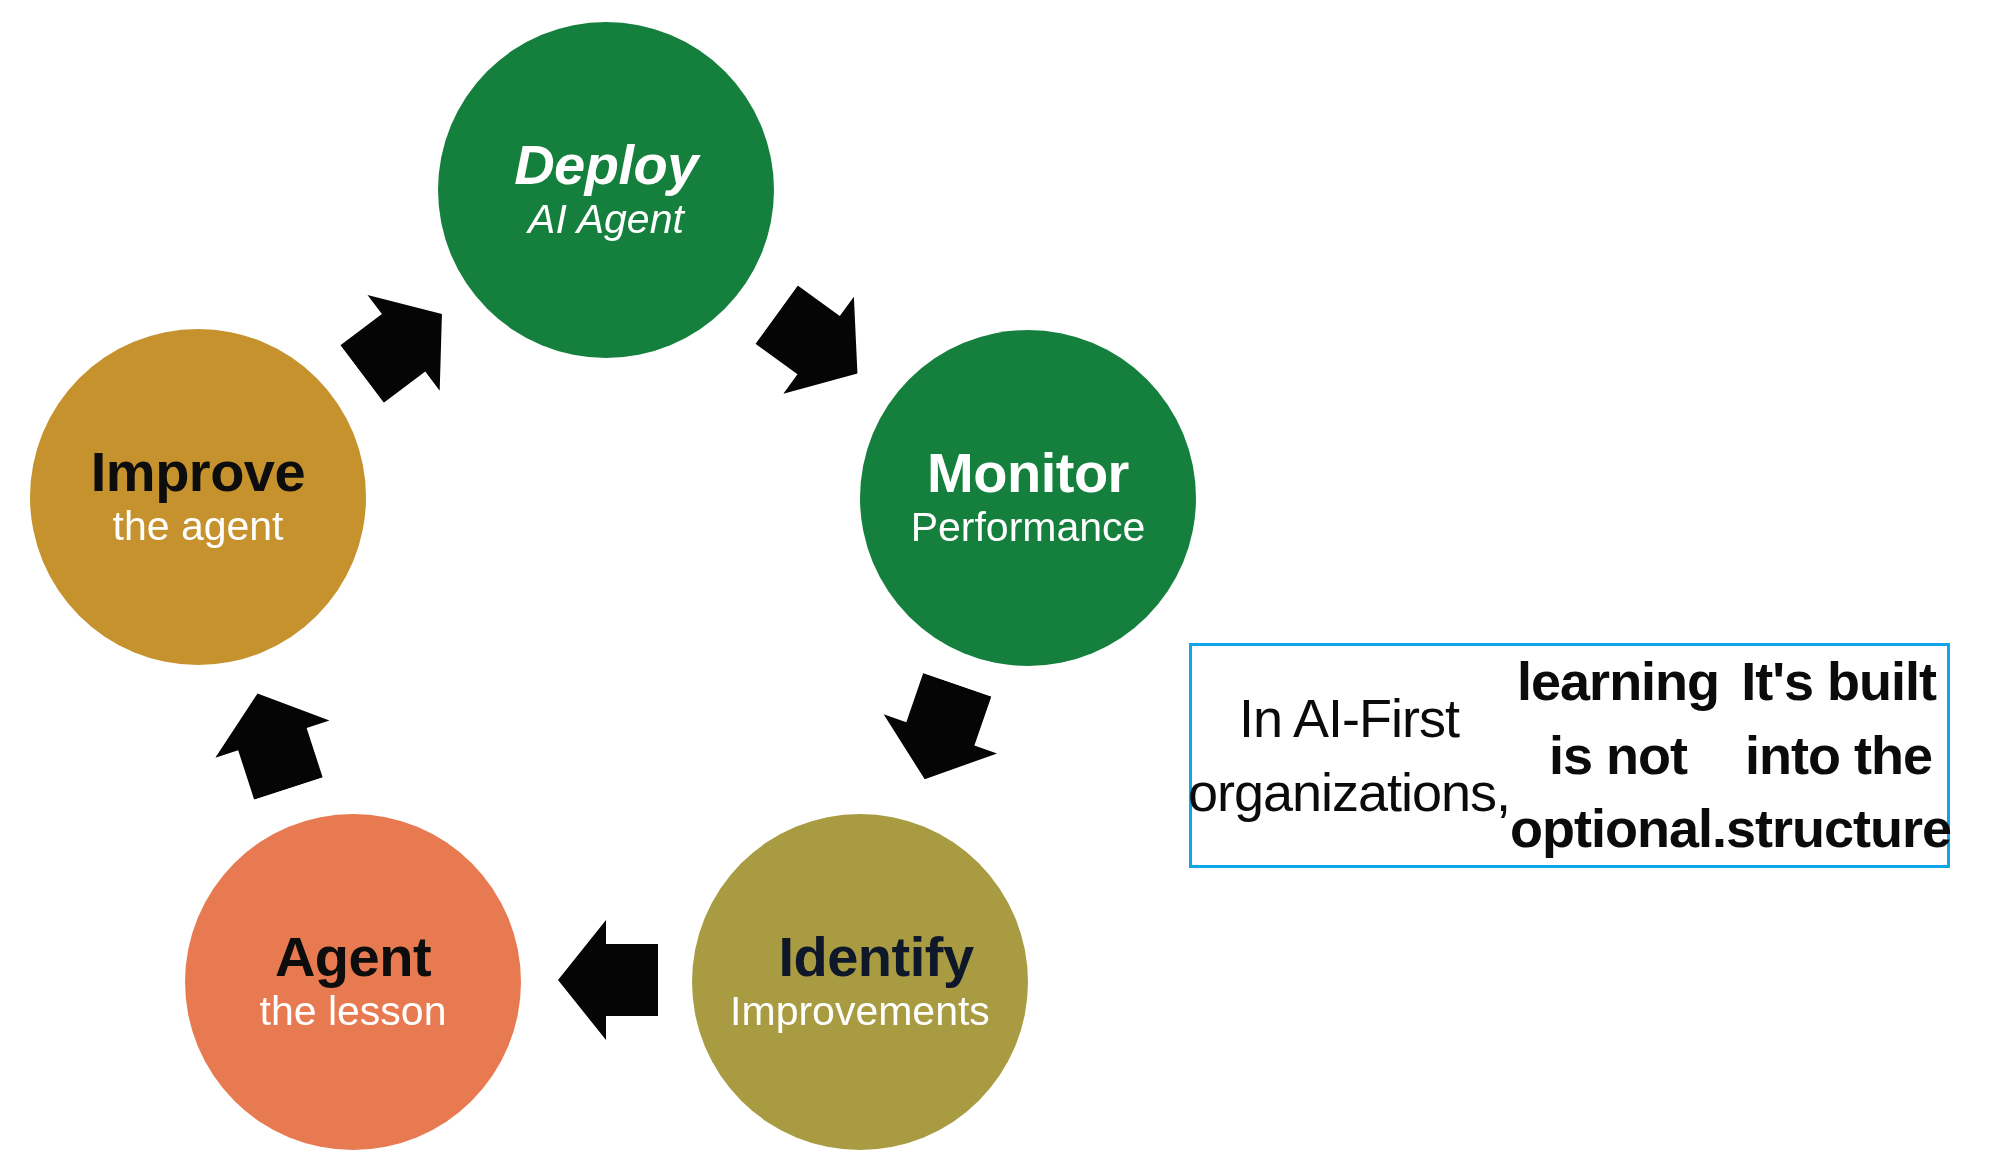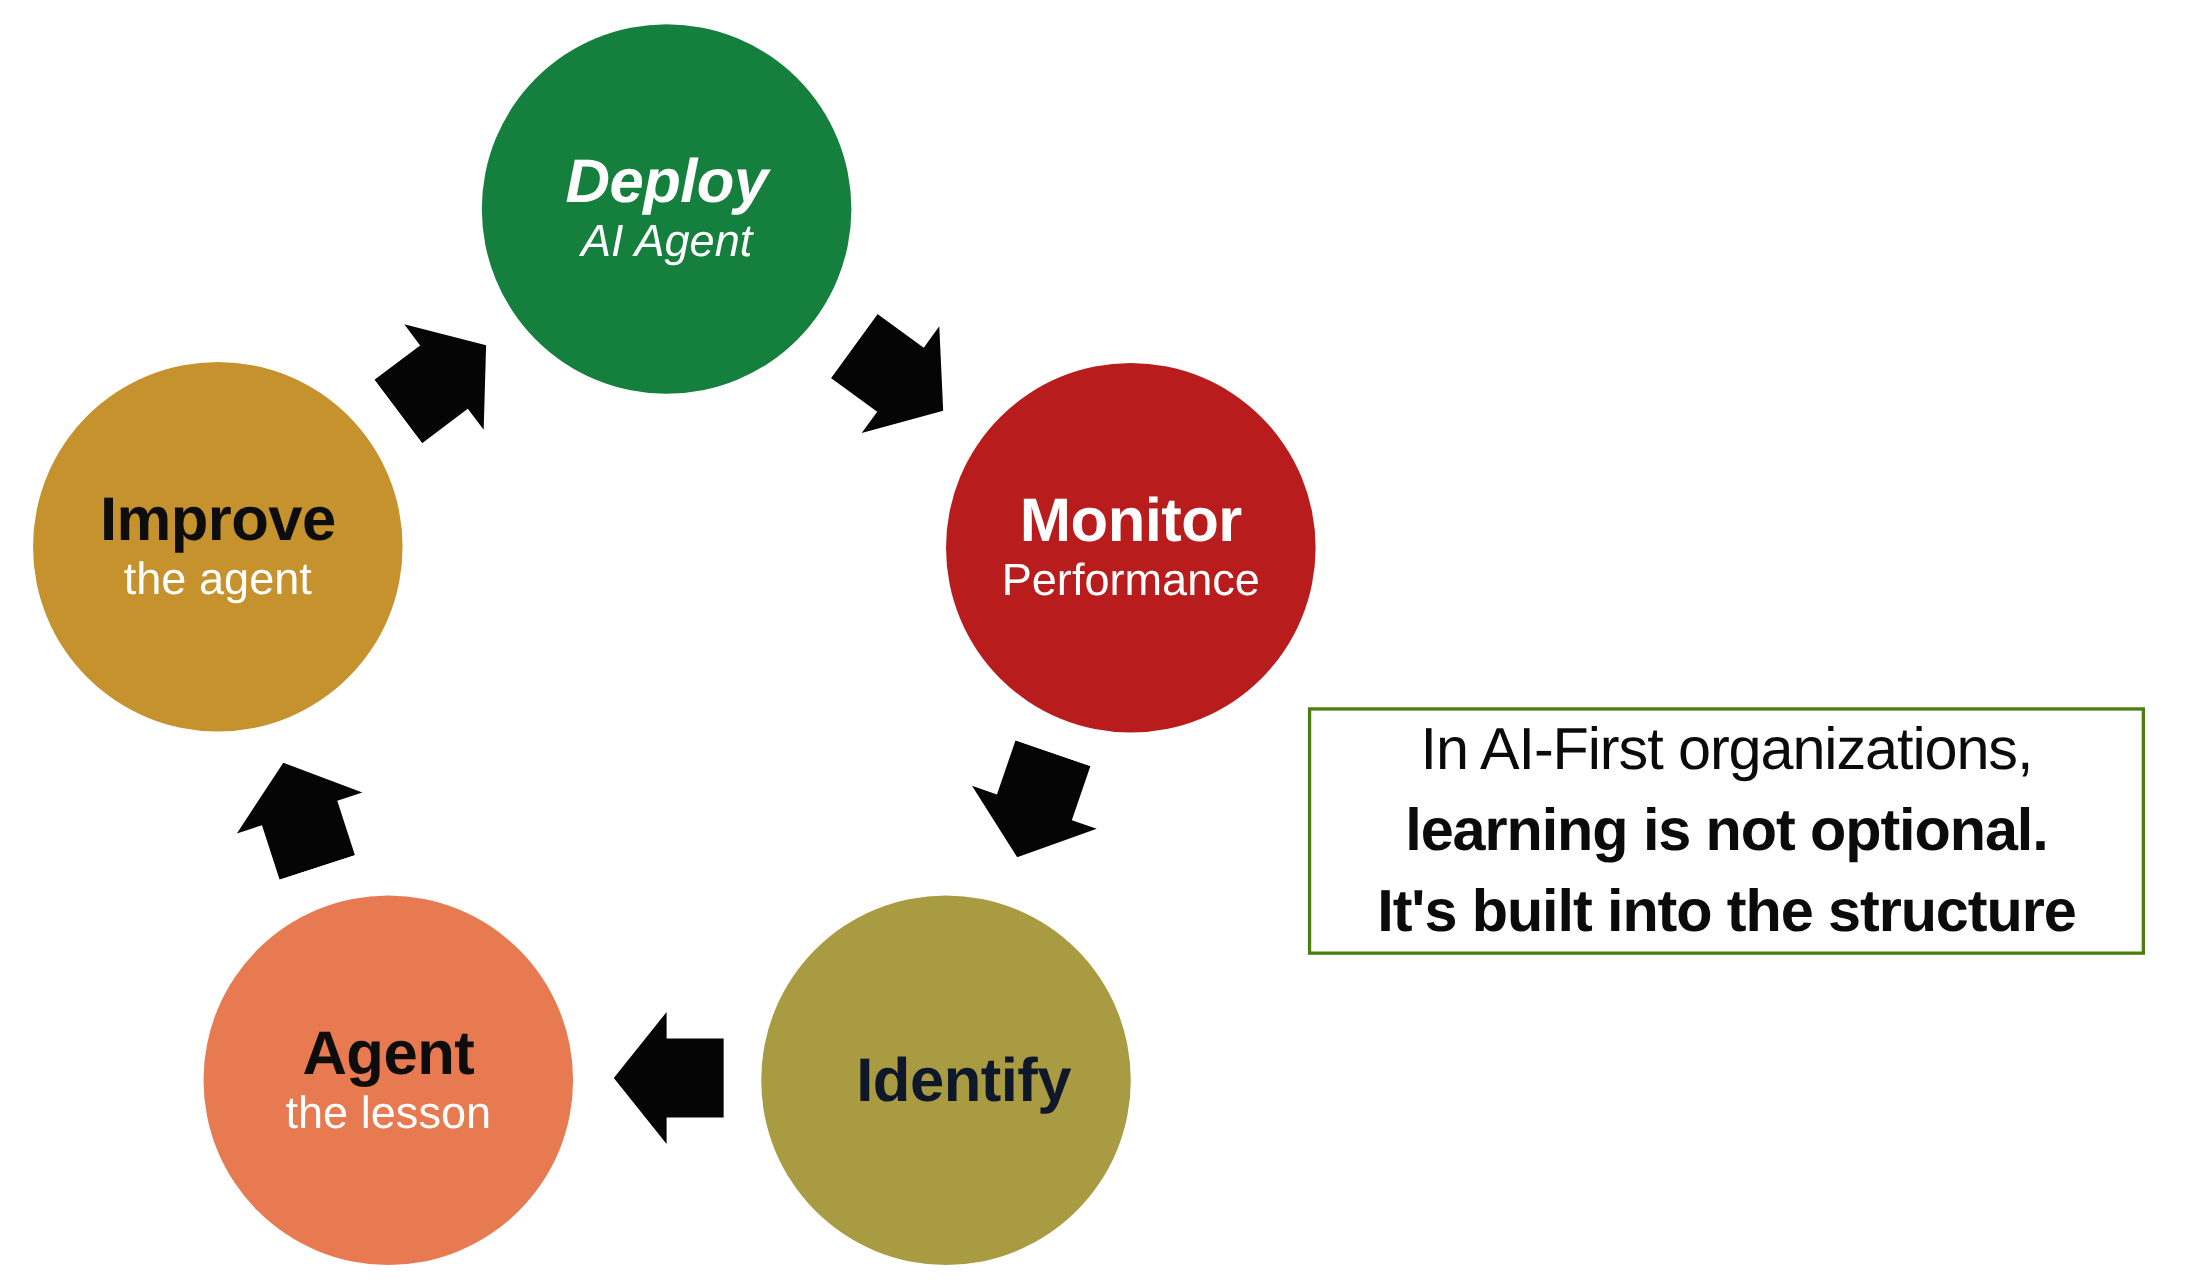--- a/index.html
+++ b/index.html
@@ -32,48 +32,49 @@
   .a2 { left:767px; top:284px; transform:rotate(36deg); }
   .a3 { left:891px; top:672px; transform:rotate(109deg); }
   .a4 { left:558px; top:920px; transform:rotate(180deg); }
   .a5 { left:223px; top:681px; transform:rotate(-108deg); }
 
   .quote-box {
     position:absolute;
     left:1189px; top:643px;
     width:761px; height:225px;
     box-sizing:border-box;
-    border:3px solid #4d7c0f;
+    border:3px solid #0ea5e9;
     background:#ffffff;
-    display:flex; flex-direction:column;
+    display:flex; flex-direction:row;
     align-items:center; justify-content:center;
     text-align:center;
     font-size:54px; line-height:1.36;
     color:#0b0b0b;
     letter-spacing:-1px;
   }
   .quote-box .bold { font-weight:bold; }
 </style>
 </head>
 <body>
 
 <div class="canvas">
 
   <div class="circle c-deploy" style="background: #15803d; font-style: italic;">
     <div class="title" style="color: rgb(255, 255, 255);">Deploy</div>
     <div class="subtitle" style="color: rgb(255, 255, 255);">AI Agent</div>
   </div>
 
-  <div class="circle c-monitor" style="background: #b91c1c;">
+  <div class="circle c-monitor" style="background: #15803d;">
     <div class="title" style="color: rgb(255, 255, 255);">Monitor</div>
     <div class="subtitle" style="color: rgb(255, 255, 255);">Performance</div>
   </div>
 
   <div class="circle c-identify" style="background: rgb(168, 155, 65);">
     <div class="title" style="color: #0f172a; margin-left: 32px;">Identify</div>
+    <div class="subtitle" style="color: rgb(255, 255, 255);">Improvements</div>
   </div>
 
   <div class="circle c-learn" style="background: rgb(231, 122, 81);">
     <div class="title" style="color: rgb(13, 13, 13);">Agent</div>
     <div class="subtitle" style="color: rgb(255, 255, 255); text-align: center;">the lesson</div>
   </div>
 
   <div class="circle c-improve" style="background: rgb(198, 146, 46);">
     <div class="title" style="color: rgb(13, 13, 13);">Improve</div>
     <div class="subtitle" style="color: rgb(255, 255, 255);">the agent</div>

